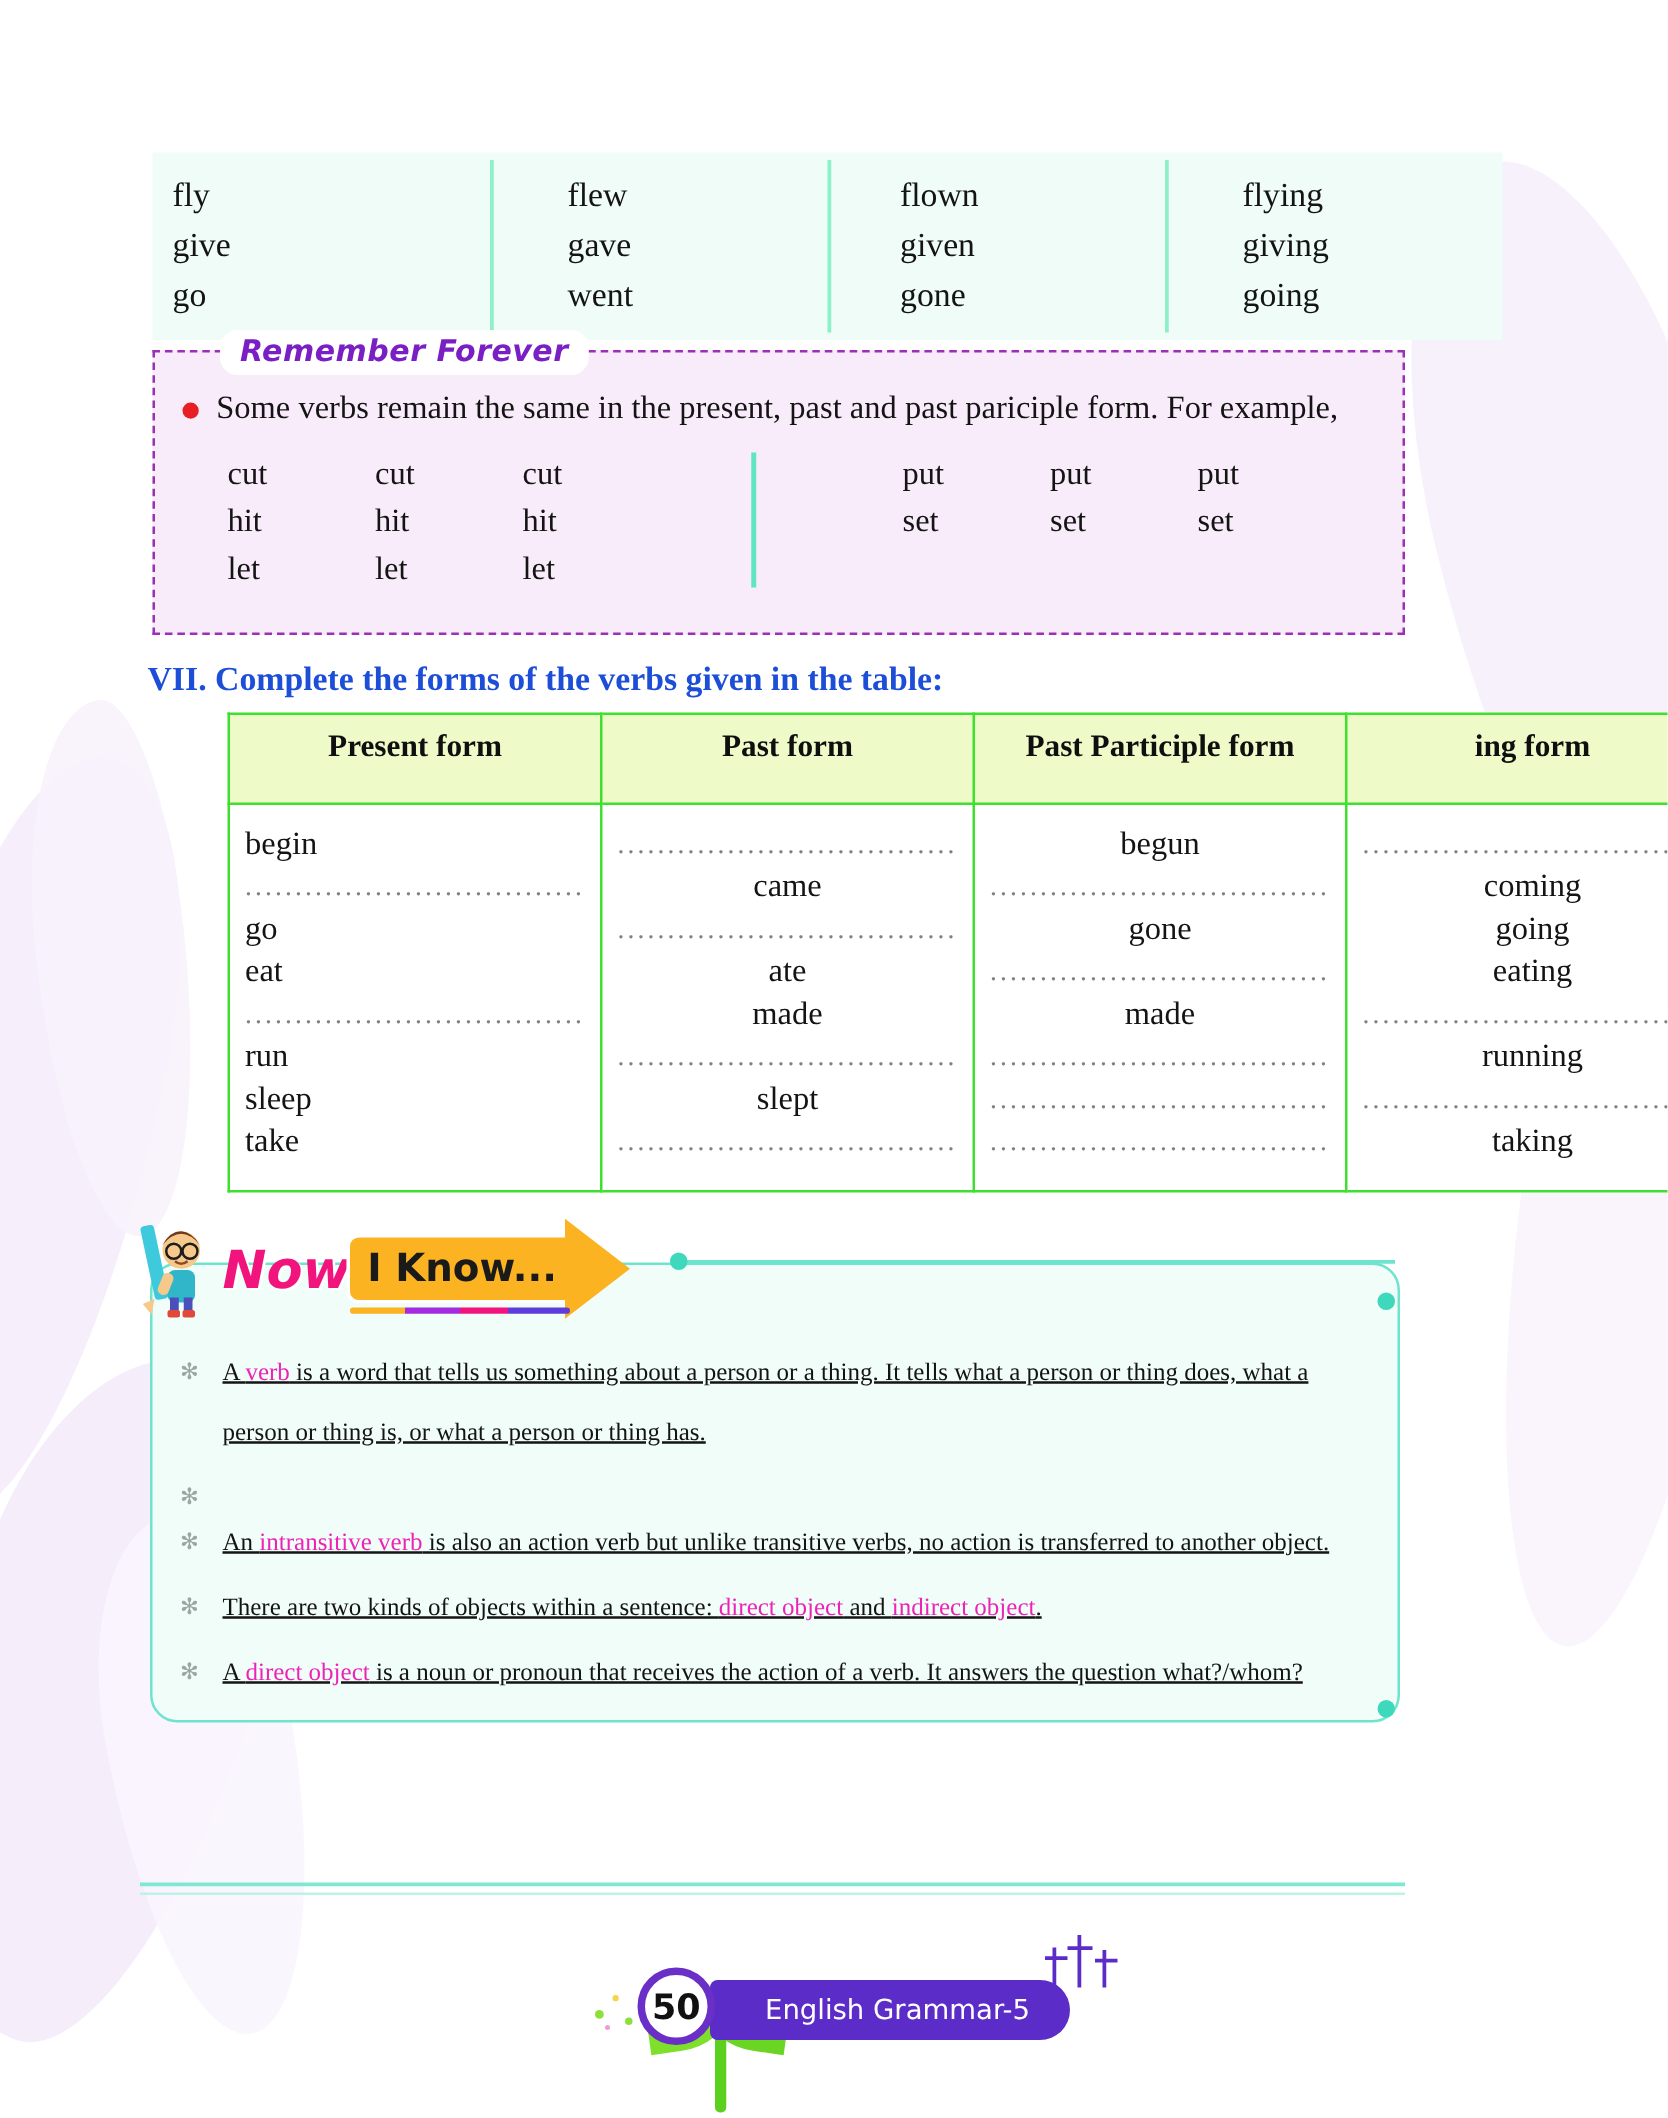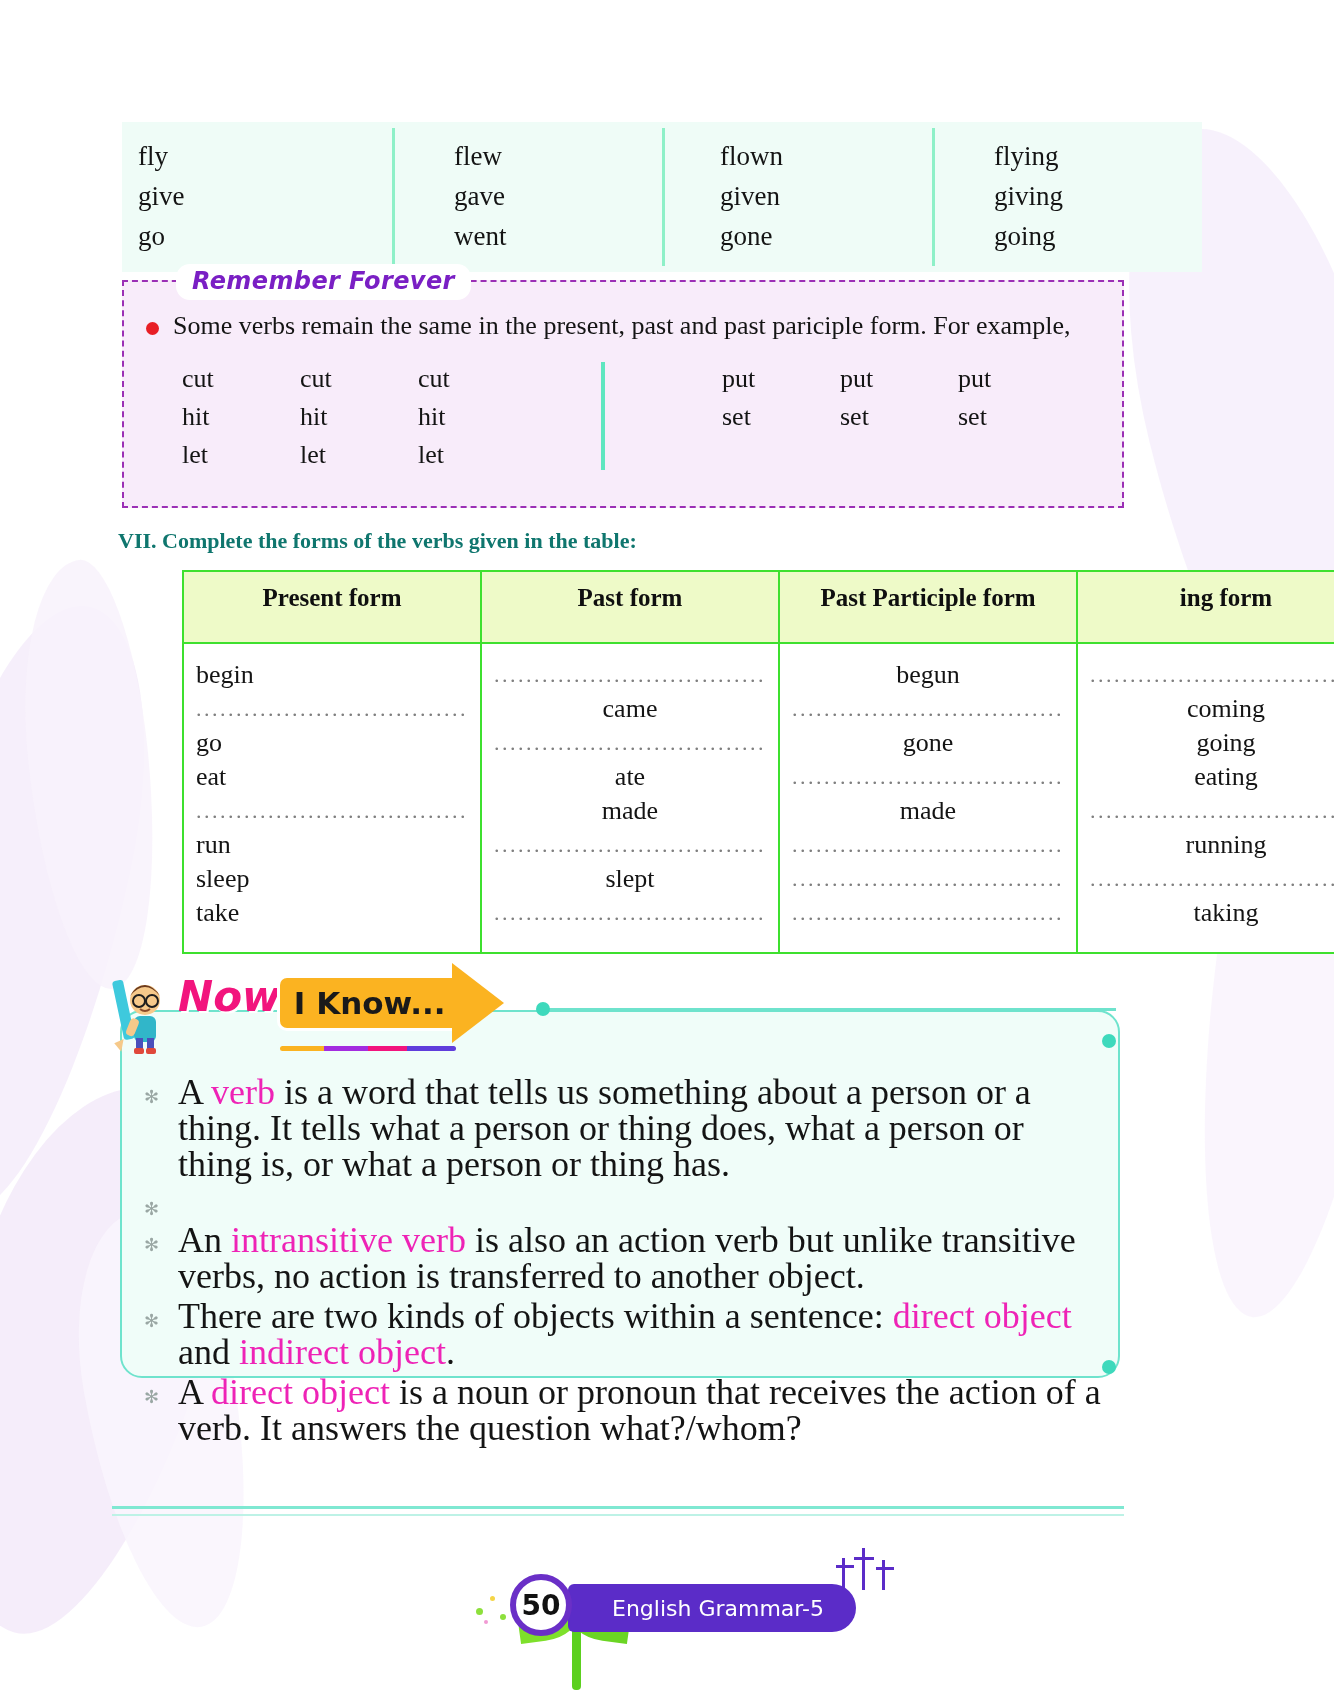--- a/index.html
+++ b/index.html
@@ -177,23 +177,23 @@
     width: 4px;
     height: 108px;
     background: #5fe6c0;
   }
 
   
   .ex-heading {
     position: absolute;
     left: 118px;
     top: 528px;
-    font-size: 22px;
+    font-size: 27px;
     font-weight: bold;
-    color: #0f766e;
+    color: #1d4ed8;
   }
 
   
   .forms-table {
     position: absolute;
     left: 182px;
     top: 570px;
     width: 940px;
     border: 2px solid #3ee02e;
     border-collapse: collapse;
@@ -261,21 +261,21 @@
     background: #f0fdf9;
     border: 2px solid #6fe3cd;
     border-radius: 22px;
   }
   .nik-header {
     position: absolute;
     left: 0;
     top: -8px;
     height: 86px;
     display: flex;
-    align-items: flex-start;
+    align-items: center;
     z-index: 5;
   }
   .kid-icon {
     width: 62px;
     height: 86px;
     position: relative;
     flex: 0 0 62px;
   }
   .nik-now {
     font-family: "DejaVu Sans", sans-serif;
@@ -373,24 +373,25 @@
     margin-bottom: 4px;
   }
   .nik-bullet {
     flex: 0 0 18px;
     margin-top: 14px;
     font-size: 18px;
     color: #9aa7a4;
     line-height: 1;
   }
   .nik-text {
-    font-size: 36px;
-    line-height: 36px;
+    font-size: 20px;
+    line-height: 48px;
     color: #141414;
     max-width: 930px;
+    text-decoration: underline;
   }
   .hl { color: #ee23b6; }
 
   
   .footer-band {
     position: absolute;
     left: 0;
     bottom: 0;
     width: 1334px;
     height: 196px;

